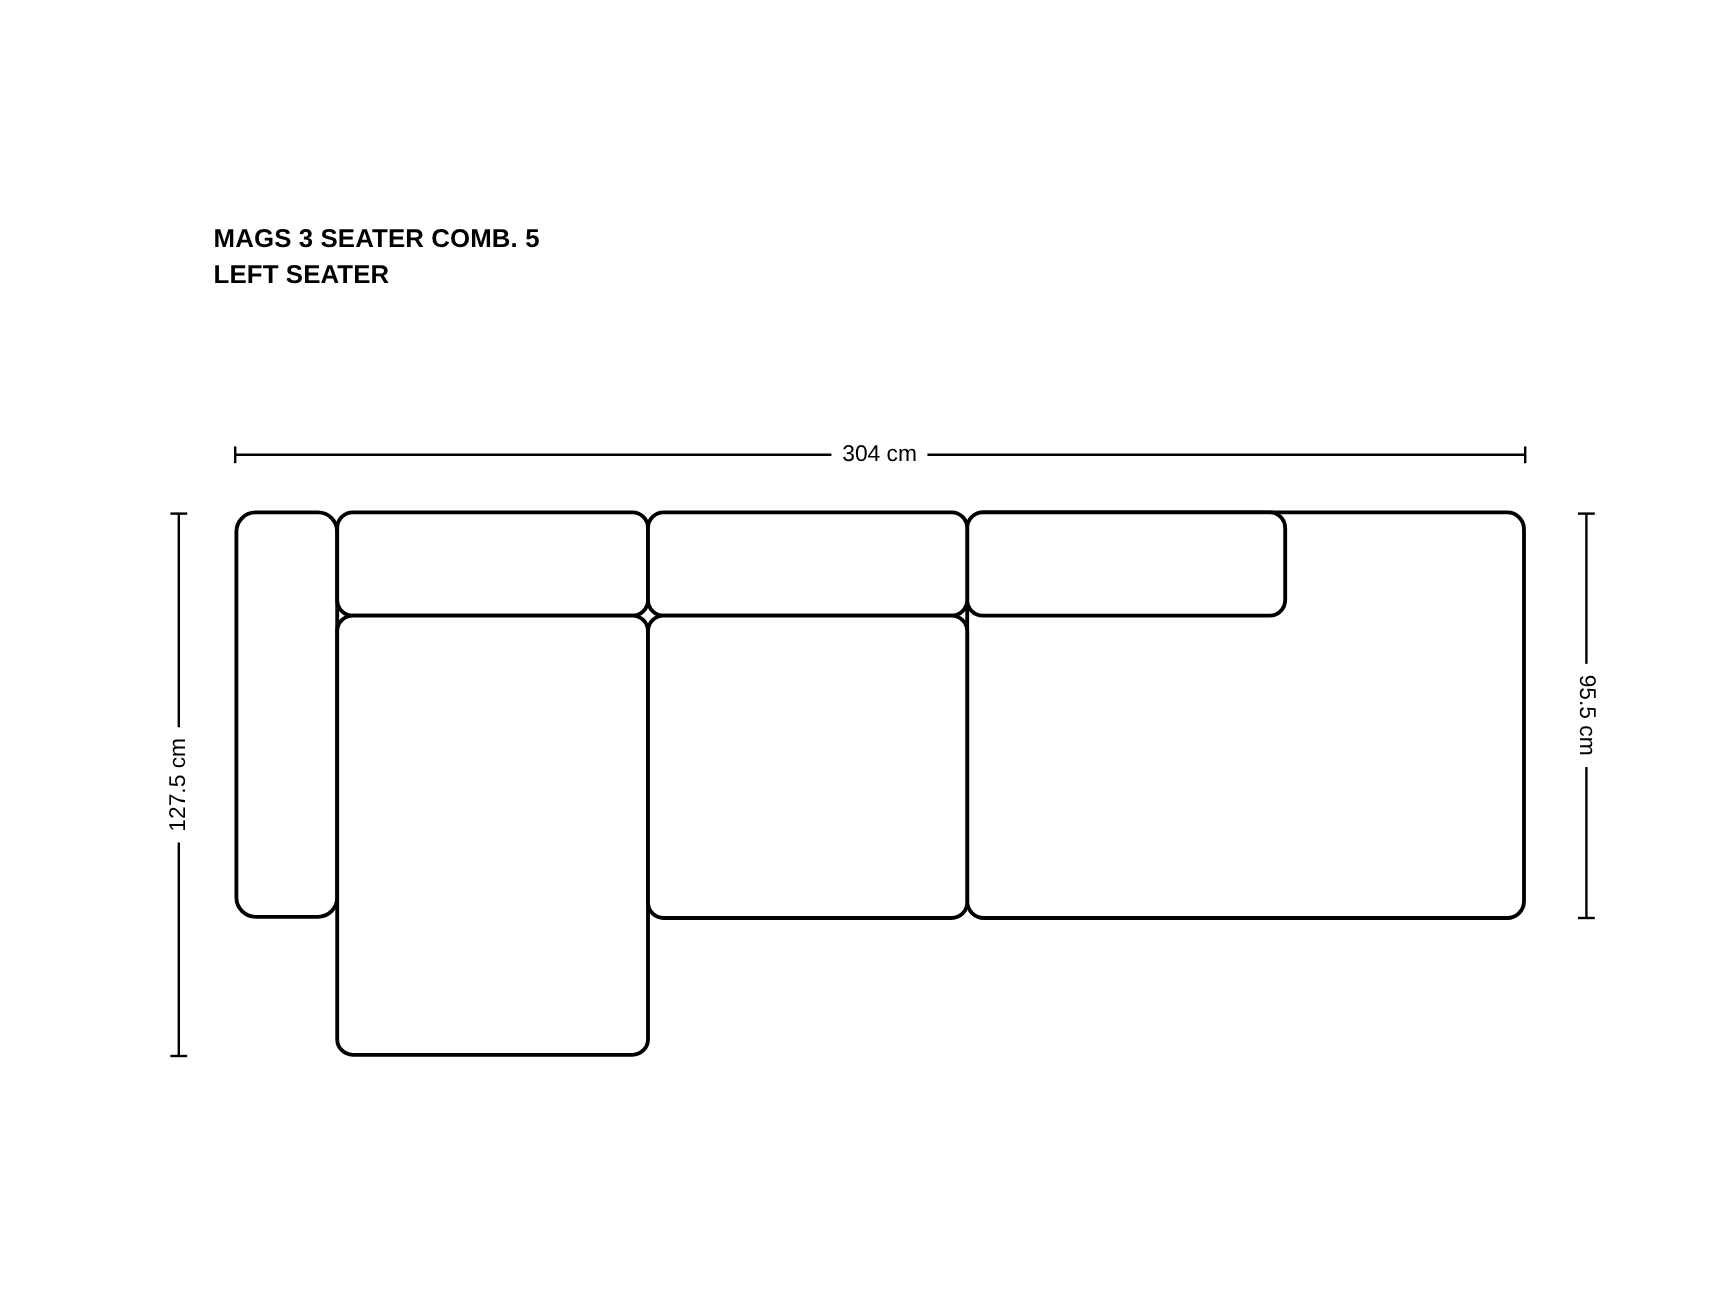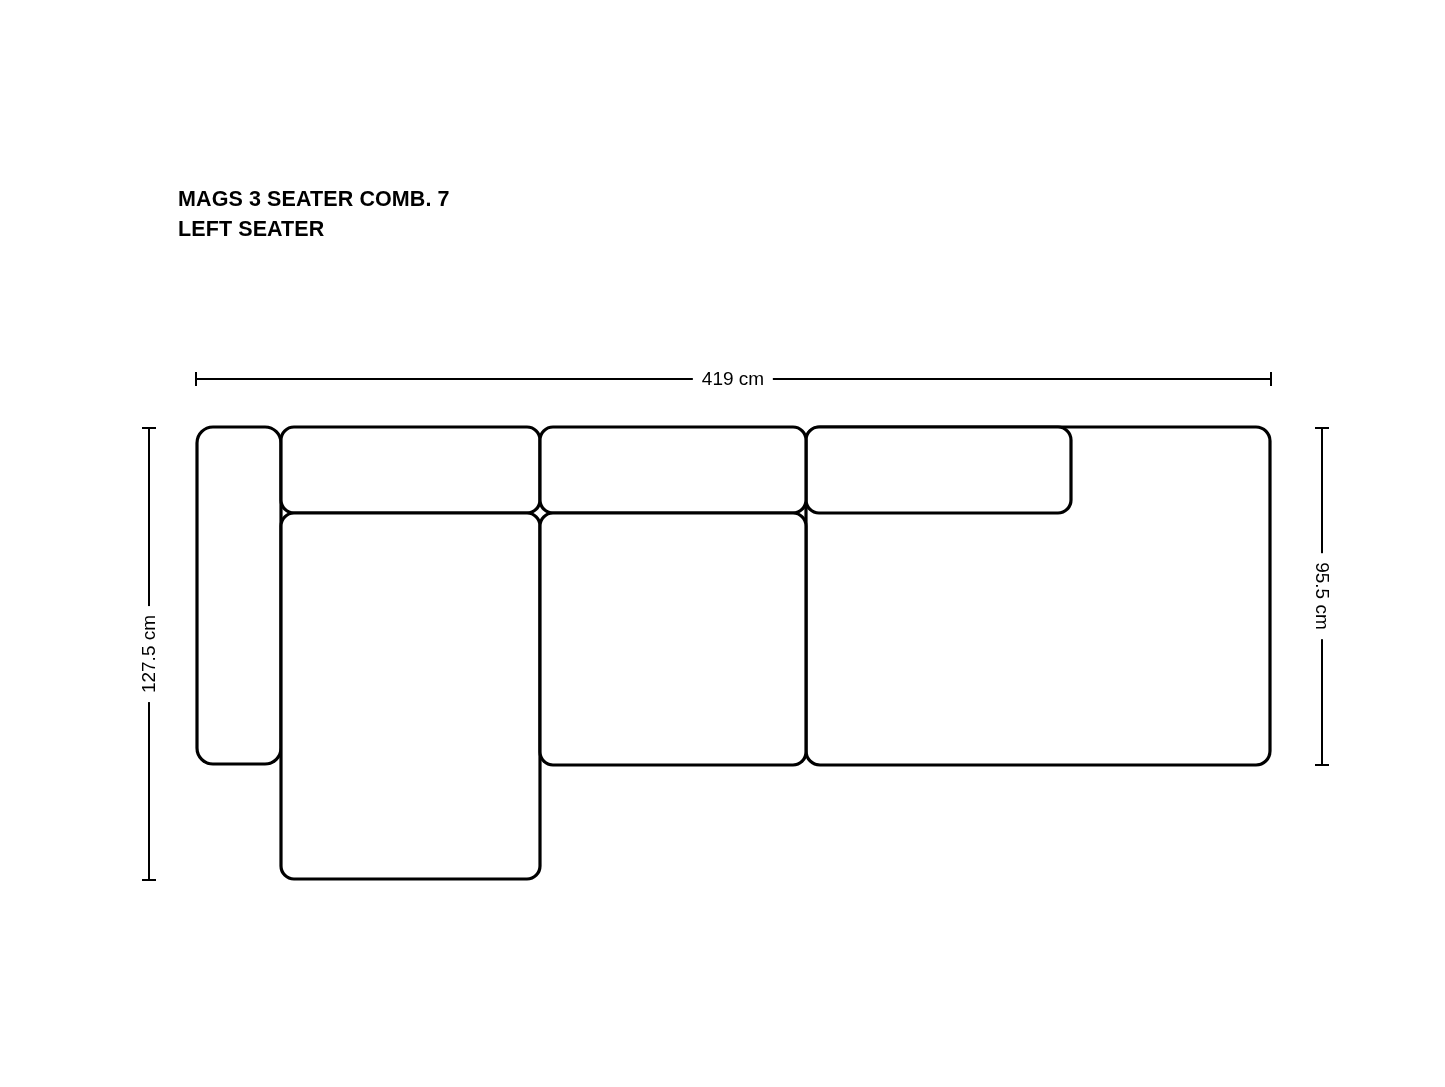--- a/index.html
+++ b/index.html
@@ -56,21 +56,21 @@
     top: 596px;
     transform: translate(-50%, -50%) rotate(90deg);
   }
 </style>
 </head>
 <body>
 
 <div class="canvas">
 
   <div class="title">
-    <div>MAGS 3 SEATER COMB. 7</div>
+    <div>MAGS 3 SEATER COMB. 5</div>
     <div>LEFT SEATER</div>
   </div>
 
   <svg class="diagram-svg" width="1445" height="1087" viewBox="0 0 1445 1087">
     <g id="dim-lines">
         <g>
           <line x1="196" y1="379" x2="1271" y2="379" stroke="#000000" stroke-width="2"></line>
           <line x1="196" y1="372" x2="196" y2="386" stroke="#000000" stroke-width="2"></line>
           <line x1="1271" y1="372" x2="1271" y2="386" stroke="#000000" stroke-width="2"></line>
         </g>
@@ -89,17 +89,17 @@
         <rect x="806" y="427" width="464" height="338" rx="14" ry="14" fill="#ffffff" stroke="#000000" stroke-width="3.2"></rect>
         <rect x="806" y="427" width="265" height="86" rx="13" ry="13" fill="#ffffff" stroke="#000000" stroke-width="3.2"></rect>
         <rect x="197" y="427" width="84" height="337" rx="16" ry="16" fill="#ffffff" stroke="#000000" stroke-width="3.2"></rect>
         <rect x="281" y="427" width="259" height="86" rx="13" ry="13" fill="#ffffff" stroke="#000000" stroke-width="3.2"></rect>
         <rect x="540" y="427" width="266" height="86" rx="13" ry="13" fill="#ffffff" stroke="#000000" stroke-width="3.2"></rect>
         <rect x="281" y="513" width="259" height="366" rx="13" ry="13" fill="#ffffff" stroke="#000000" stroke-width="3.2"></rect>
         <rect x="540" y="513" width="266" height="252" rx="13" ry="13" fill="#ffffff" stroke="#000000" stroke-width="3.2"></rect>
       </g>
   </svg>
 
-  <div class="dim-label top">419 cm</div>
+  <div class="dim-label top">304 cm</div>
   <div class="dim-label left">127.5 cm</div>
   <div class="dim-label right">95.5 cm</div>
 
 </div>
 
 </body></html>

